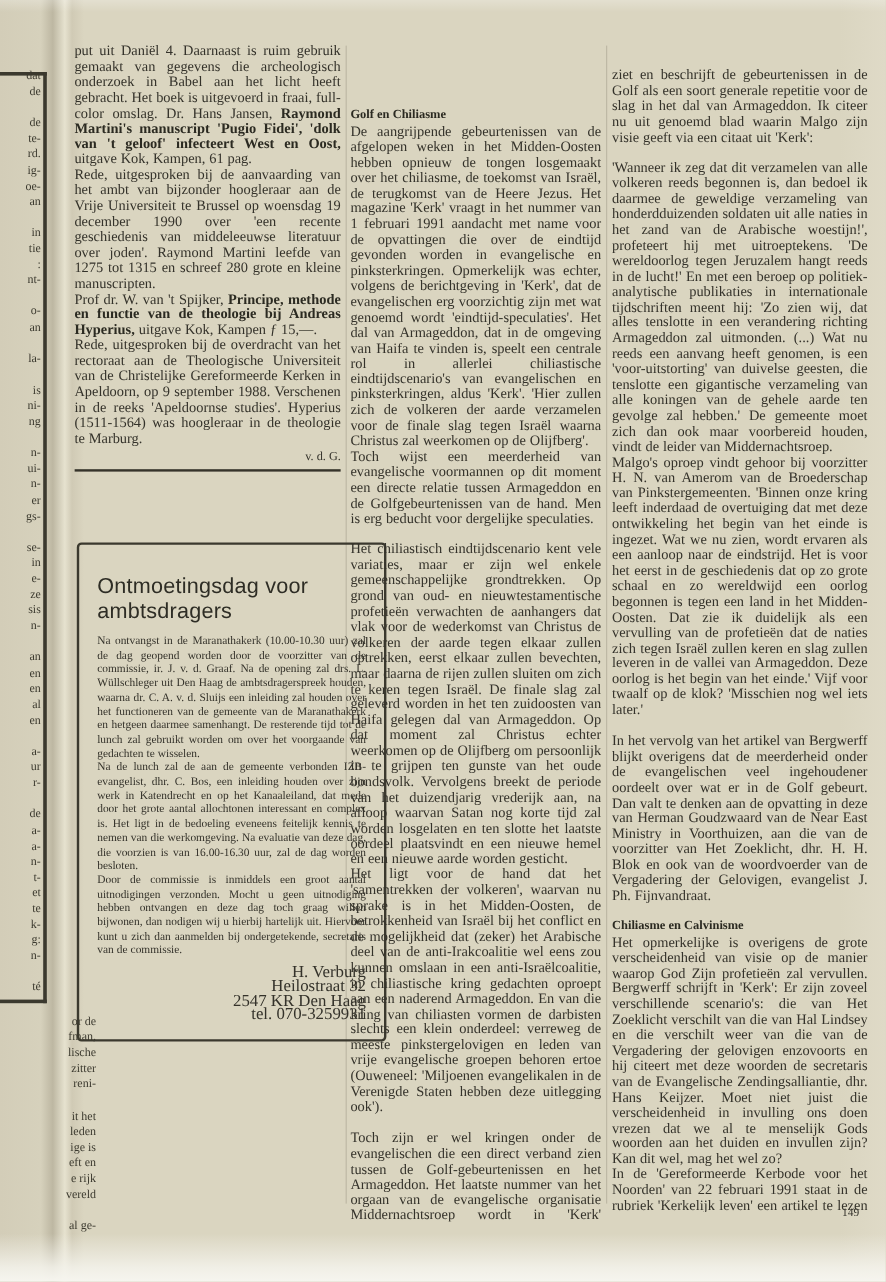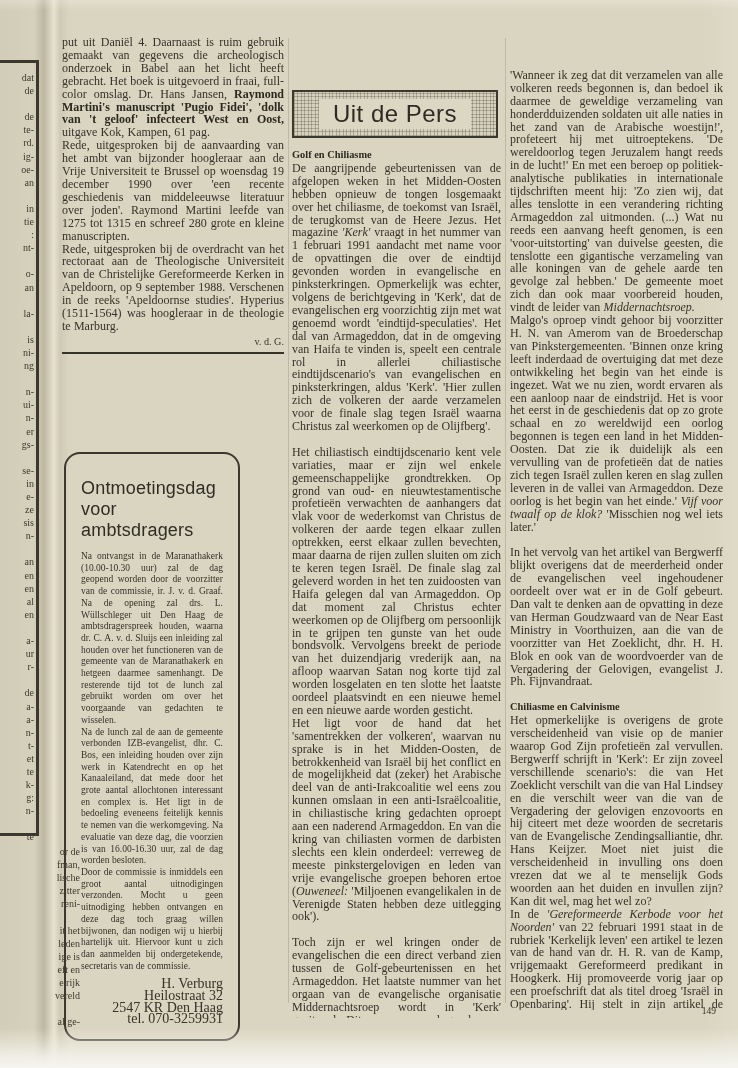--- a/index.html
+++ b/index.html
@@ -16,39 +16,39 @@
       #dad5c0;
   }
   .bottom-fade{position:absolute;left:0;right:0;bottom:0;height:40px;
     background:linear-gradient(180deg, rgba(244,243,236,0) 0, rgba(244,243,236,.85) 70%, #f6f5ef 100%);}
   
   .facing-box{position:absolute;left:-8px;top:60px;width:44px;height:770px;
     border:3px solid #3b392e;border-left:none;}
   .frags{position:absolute;width:34px;text-align:right;
     font-size:10px;color:#3c3a2f;}
   .frags .frag{height:13.1px;overflow:hidden;}
-  #frags-top{left:0;top:72px;}
+  #frags-top{left:0;top:58px;}
   #frags-bottom{left:0;top:846px;width:40px;padding-left:40px;}
   
   .colsep{position:absolute;top:38px;height:965px;width:1px;background:rgba(92,87,70,.22);}
   
   .col{position:absolute;overflow:hidden;}
   .body{margin:0;text-align:justify;font-size:12px;line-height:12.9px;color:#34322a;
     word-spacing:.02em;}
   .b{font-weight:bold;color:#2b2a21;}
-  .i{font-style:italic;}
+  .i{}
   .vgap{height:12.9px;}
   h3.subhead{margin:0;font-size:10.4px;line-height:12.9px;font-weight:bold;color:#2b2a21;}
   
   #col1{left:62px;top:36px;width:222px;height:414px;}
   .sig{margin-top:3px;text-align:right;font-size:10.2px;color:#34322a;}
   .rule{margin-top:5px;height:2.5px;background:#35332a;}
   
-  .notice-box{position:absolute;left:64px;top:452px;width:176px;box-sizing:border-box;
-    border:2.5px solid #3b392e;border-radius:16px;padding:24px 15px 14px 15px;background:transparent;}
+  .notice-box{position:absolute;left:64px;top:452px;width:258px;box-sizing:border-box;
+    border:2.5px solid #3b392e;border-radius:4px;padding:24px 15px 14px 15px;background:transparent;}
   .notice-box h2{margin:0 0 10px 0;font-family:"Liberation Sans",sans-serif;font-weight:400;
     font-size:18px;line-height:21px;color:#2e2d25;letter-spacing:.2px;}
   .notice-box .body{font-size:9.5px;line-height:11.7px;}
   .contact{margin-top:6px;text-align:right;font-size:14px;line-height:11.7px;color:#34322a;}
   
   #col2{left:292px;top:90px;width:209px;height:928px;}
   .press-box{box-sizing:border-box;width:206px;height:48px;margin-bottom:11px;
     border:2px solid #3b392e;
     display:flex;align-items:center;justify-content:center;
     background:
@@ -146,52 +146,52 @@
       <div class="frag"></div>
       <div class="frag">al ge-</div>
     </div>
 
   <div class="colsep" style="left:288px"></div>
   <div class="colsep" style="left:505px"></div>
 
   <div class="col" id="col1">
     <p class="body"><span>put uit Daniël 4. Daarnaast is ruim gebruik gemaakt van gegevens die archeologisch onderzoek in Babel aan het licht heeft gebracht. Het boek is uitgevoerd in fraai, full-color omslag. Dr. Hans Jansen, </span><span class="b">Raymond Martini's manuscript 'Pugio Fidei', 'dolk van 't geloof' infecteert West en Oost,</span><span> uitgave Kok, Kampen, 61 pag.</span></p>
     <p class="body">Rede, uitgesproken bij de aanvaarding van het ambt van bijzonder hoogleraar aan de Vrije Universiteit te Brussel op woensdag 19 december 1990 over 'een recente geschiedenis van middeleeuwse literatuur over joden'. Raymond Martini leefde van 1275 tot 1315 en schreef 280 grote en kleine manuscripten.</p>
+    <p class="body"><span>Prof dr. W. van 't Spijker, </span><span class="b">Principe, methode en functie van de theologie bij Andreas Hyperius,</span><span> uitgave Kok, Kampen ƒ 15,—.</span></p>
     <p class="body">Rede, uitgesproken bij de overdracht van het rectoraat aan de Theologische Universiteit van de Christelijke Gereformeerde Kerken in Apeldoorn, op 9 september 1988. Verschenen in de reeks 'Apeldoornse studies'. Hyperius (1511-1564) was hoogleraar in de theologie te Marburg.</p>
     <div class="sig">v. d. G.</div>
     <div class="rule"></div>
   </div>
 
   <div class="notice-box">
     <h2>Ontmoetingsdag voor ambtsdragers</h2>
     <p class="body">Na ontvangst in de Maranathakerk (10.00-10.30 uur) zal de dag geopend worden door de voorzitter van de commissie, ir. J. v. d. Graaf. Na de opening zal drs. L. Wüllschleger uit Den Haag de ambtsdragerspreek houden, waarna dr. C. A. v. d. Sluijs een inleiding zal houden over het functioneren van de gemeente van de Maranathakerk en hetgeen daarmee samenhangt. De resterende tijd tot de lunch zal gebruikt worden om over het voorgaande van gedachten te wisselen.</p>
     <p class="body">Na de lunch zal de aan de gemeente verbonden IZB-evangelist, dhr. C. Bos, een inleiding houden over zijn werk in Katendrecht en op het Kanaaleiland, dat mede door het grote aantal allochtonen interessant en complex is. Het ligt in de bedoeling eveneens feitelijk kennis te nemen van die werkomgeving. Na evaluatie van deze dag, die voorzien is van 16.00-16.30 uur, zal de dag worden besloten.</p>
     <p class="body">Door de commissie is inmiddels een groot aantal uitnodigingen verzonden. Mocht u geen uitnodiging hebben ontvangen en deze dag toch graag willen bijwonen, dan nodigen wij u hierbij hartelijk uit. Hiervoor kunt u zich dan aanmelden bij ondergetekende, secretaris van de commissie.</p>
     <div class="contact">
         <div class="frag">H. Verburg</div>
         <div class="frag">Heilostraat 32</div>
         <div class="frag">2547 KR Den Haag</div>
         <div class="frag">tel. 070-3259931</div>
       </div>
   </div>
 
   <div class="col" id="col2">
-    <div class="press-box">
-      <span class="press-label">Uit de Pers</span>
-    </div>
     <h3 class="subhead">Golf en Chiliasme</h3>
     <p class="body"><span>De aangrijpende gebeurtenissen van de afgelopen weken in het Midden-Oosten hebben opnieuw de tongen losgemaakt over het chiliasme, de toekomst van Israël, de terugkomst van de Heere Jezus. Het magazine </span><span class="i">'Kerk'</span><span> vraagt in het nummer van 1 februari 1991 aandacht met name voor de opvattingen die over de eindtijd gevonden worden in evangelische en pinksterkringen. Opmerkelijk was echter, volgens de berichtgeving in 'Kerk', dat de evangelischen erg voorzichtig zijn met wat genoemd wordt 'eindtijd-speculaties'. Het dal van Armageddon, dat in de omgeving van Haifa te vinden is, speelt een centrale rol in allerlei chiliastische eindtijdscenario's van evangelischen en pinksterkringen, aldus 'Kerk'. 'Hier zullen zich de volkeren der aarde verzamelen voor de finale slag tegen Israël waarna Christus zal weerkomen op de Olijfberg'.</span></p>
+    <p class="body">Toch wijst een meerderheid van evangelische voormannen op dit moment een directe relatie tussen Armageddon en de Golfgebeurtenissen van de hand. Men is erg beducht voor dergelijke speculaties.</p>
     <div class="vgap"></div>
     <p class="body">Het chiliastisch eindtijdscenario kent vele variaties, maar er zijn wel enkele gemeenschappelijke grondtrekken. Op grond van oud- en nieuwtestamentische profetieën verwachten de aanhangers dat vlak voor de wederkomst van Christus de volkeren der aarde tegen elkaar zullen optrekken, eerst elkaar zullen bevechten, maar daarna de rijen zullen sluiten om zich te keren tegen Israël. De finale slag zal geleverd worden in het ten zuidoosten van Haifa gelegen dal van Armageddon. Op dat moment zal Christus echter weerkomen op de Olijfberg om persoonlijk in te grijpen ten gunste van het oude bondsvolk. Vervolgens breekt de periode van het duizendjarig vrederijk aan, na afloop waarvan Satan nog korte tijd zal worden losgelaten en ten slotte het laatste oordeel plaatsvindt en een nieuwe hemel en een nieuwe aarde worden gesticht.</p>
     <p class="body"><span>Het ligt voor de hand dat het 'samentrekken der volkeren', waarvan nu sprake is in het Midden-Oosten, de betrokkenheid van Israël bij het conflict en de mogelijkheid dat (zeker) het Arabische deel van de anti-Irakcoalitie wel eens zou kunnen omslaan in een anti-Israëlcoalitie, in chiliastische kring gedachten oproept aan een naderend Armageddon. En van die kring van chiliasten vormen de darbisten slechts een klein onderdeel: verreweg de meeste pinkstergelovigen en leden van vrije evangelische groepen behoren ertoe (</span><span class="i">Ouweneel:</span><span> 'Miljoenen evangelikalen in de Verenigde Staten hebben deze uitlegging ook').</span></p>
     <div class="vgap"></div>
     <p class="body">Toch zijn er wel kringen onder de evangelischen die een direct verband zien tussen de Golf-gebeurtenissen en het Armageddon. Het laatste nummer van het orgaan van de evangelische organisatie Middernachtsroep wordt in 'Kerk' geciteerd. Dit nummer werd geschreven vlak voor het uitbreken van de oorlog in de Golf. De leider van de organisatie, dr. Wim Malgo,</p>
   </div>
 
   <div class="col" id="col3">
+    <p class="body">ziet en beschrijft de gebeurtenissen in de Golf als een soort generale repetitie voor de slag in het dal van Armageddon. Ik citeer nu uit genoemd blad waarin Malgo zijn visie geeft via een citaat uit 'Kerk':</p>
     <div class="vgap"></div>
     <p class="body"><span>'Wanneer ik zeg dat dit verzamelen van alle volkeren reeds begonnen is, dan bedoel ik daarmee de geweldige verzameling van honderdduizenden soldaten uit alle naties in het zand van de Arabische woestijn!', profeteert hij met uitroeptekens. 'De wereldoorlog tegen Jeruzalem hangt reeds in de lucht!' En met een beroep op politiek-analytische publikaties in internationale tijdschriften meent hij: 'Zo zien wij, dat alles tenslotte in een verandering richting Armageddon zal uitmonden. (...) Wat nu reeds een aanvang heeft genomen, is een 'voor-uitstorting' van duivelse geesten, die tenslotte een gigantische verzameling van alle koningen van de gehele aarde ten gevolge zal hebben.' De gemeente moet zich dan ook maar voorbereid houden, vindt de leider van </span><span class="i">Middernachtsroep.</span></p>
     <p class="body"><span>Malgo's oproep vindt gehoor bij voorzitter H. N. van Amerom van de Broederschap van Pinkstergemeenten. 'Binnen onze kring leeft inderdaad de overtuiging dat met deze ontwikkeling het begin van het einde is ingezet. Wat we nu zien, wordt ervaren als een aanloop naar de eindstrijd. Het is voor het eerst in de geschiedenis dat op zo grote schaal en zo wereldwijd een oorlog begonnen is tegen een land in het Midden-Oosten. Dat zie ik duidelijk als een vervulling van de profetieën dat de naties zich tegen Israël zullen keren en slag zullen leveren in de vallei van Armageddon. Deze oorlog is het begin van het einde.' </span><span class="i">Vijf voor twaalf op de klok?</span><span> 'Misschien nog wel iets later.'</span></p>
     <div class="vgap"></div>
     <p class="body">In het vervolg van het artikel van Bergwerff blijkt overigens dat de meerderheid onder de evangelischen veel ingehoudener oordeelt over wat er in de Golf gebeurt. Dan valt te denken aan de opvatting in deze van Herman Goudzwaard van de Near East Ministry in Voorthuizen, aan die van de voorzitter van Het Zoeklicht, dhr. H. H. Blok en ook van de woordvoerder van de Vergadering der Gelovigen, evangelist J. Ph. Fijnvandraat.</p>
     <h3 class="subhead">Chiliasme en Calvinisme</h3>
     <p class="body">Het opmerkelijke is overigens de grote verscheidenheid van visie op de manier waarop God Zijn profetieën zal vervullen. Bergwerff schrijft in 'Kerk': Er zijn zoveel verschillende scenario's: die van Het Zoeklicht verschilt van die van Hal Lindsey en die verschilt weer van die van de Vergadering der gelovigen enzovoorts en hij citeert met deze woorden de secretaris van de Evangelische Zendingsalliantie, dhr. Hans Keijzer. Moet niet juist die verscheidenheid in invulling ons doen vrezen dat we al te menselijk Gods woorden aan het duiden en invullen zijn? Kan dit wel, mag het wel zo?</p>
     <p class="body"><span>In de </span><span class="i">'Gereformeerde Kerbode voor het Noorden'</span><span> van 22 februari 1991 staat in de rubriek 'Kerkelijk leven' een artikel te lezen van de hand van dr. H. R. van de Kamp, vrijgemaakt Gereformeerd predikant in Hoogkerk. Hij promoveerde vorig jaar op een proefschrift dat als titel droeg 'Israël in Openbaring'. Hij stelt in zijn artikel de vraag aan de orde: is er reden om als gereformeerden jaloers te zijn op de chiliasten? Hij heeft gemerkt dat sommige christenen in zijn omgeving weleens last hebben van een zekere jaloezie op de chiliasten. Ze kunnen immers met de bijbelse</span></p>
   </div>
 

